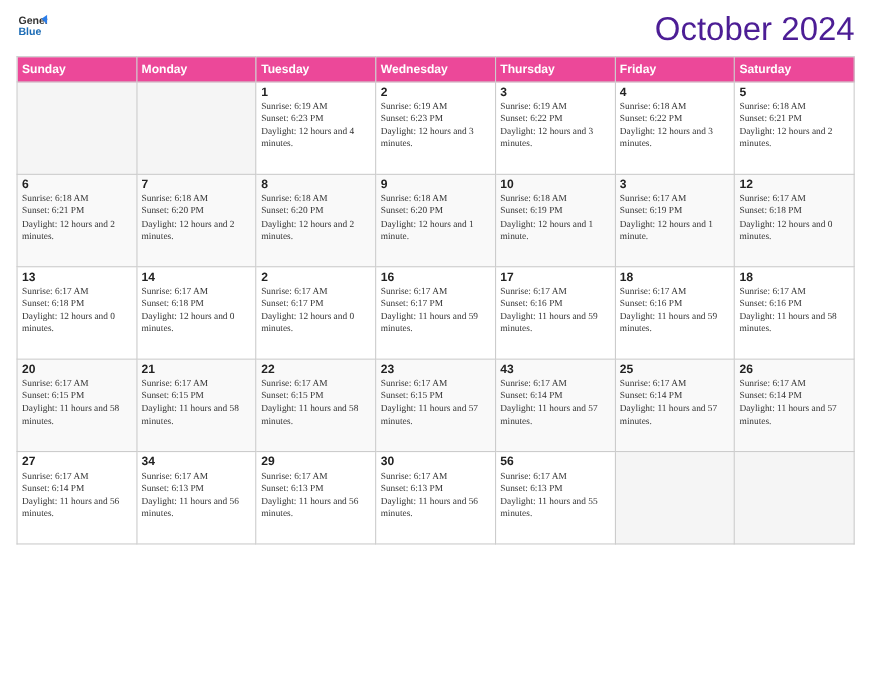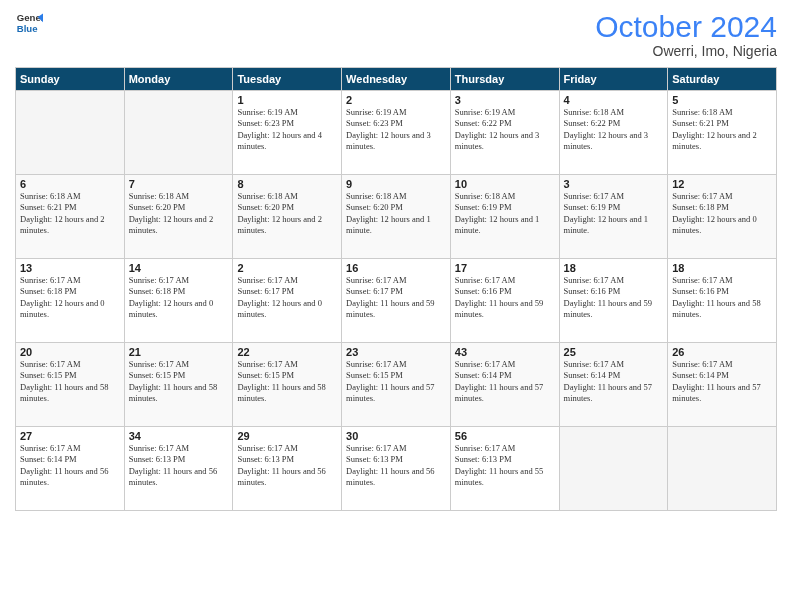--- a/index.html
+++ b/index.html
@@ -29,34 +29,34 @@
     .logo-icon {
       width: 28px;
       height: 28px;
     }
     .title-block {
       text-align: right;
     }
     .month-title {
       font-size: 30px;
       font-weight: 300;
-      color: #3b82f6;
+      color: #4c1d95;
       line-height: 1.1;
     }
     .location {
       font-size: 14px;
       color: #444;
     }
     .calendar {
       width: 100%;
       border-collapse: collapse;
       table-layout: fixed;
     }
     .calendar th {
-      background-color: #0c4a6e;
+      background-color: #ec4899;
       color: #fff;
       font-size: 11px;
       font-weight: bold;
       padding: 5px 4px;
       text-align: left;
       border: 1px solid #ccc;
     }
     .calendar td {
       border: 1px solid #ccc;
       vertical-align: top;
@@ -93,21 +93,20 @@
   <div class="header">
     <div class="logo">
       <svg class="logo-icon" viewBox="0 0 32 32">
         <text x="2" y="13" font-size="11" font-weight="bold" fill="#333" font-family="Arial">General</text>
         <text x="2" y="25" font-size="11" font-weight="bold" fill="#1a6bb5" font-family="Arial">Blue</text>
         <polygon points="26,8 32,4 32,14" fill="#2b7de9"></polygon>
       </svg>
     </div>
     <div class="title-block">
       <div class="month-title">October 2024</div>
-      <div class="location">Owerri, Imo, Nigeria</div>
     </div>
   </div>
 
   <table class="calendar">
     <thead>
       <tr id="dow-row">
           <th>Sunday</th>
           <th>Monday</th>
           <th>Tuesday</th>
           <th>Wednesday</th>

